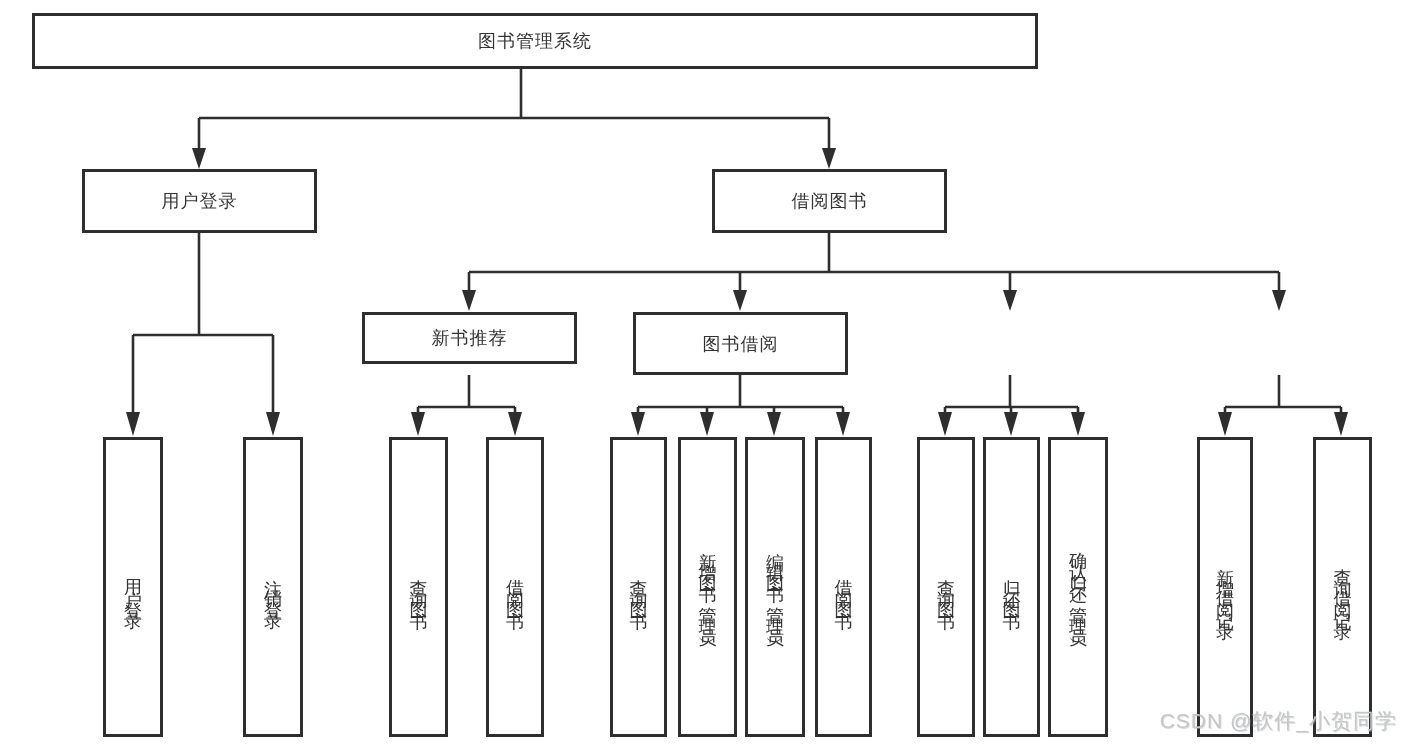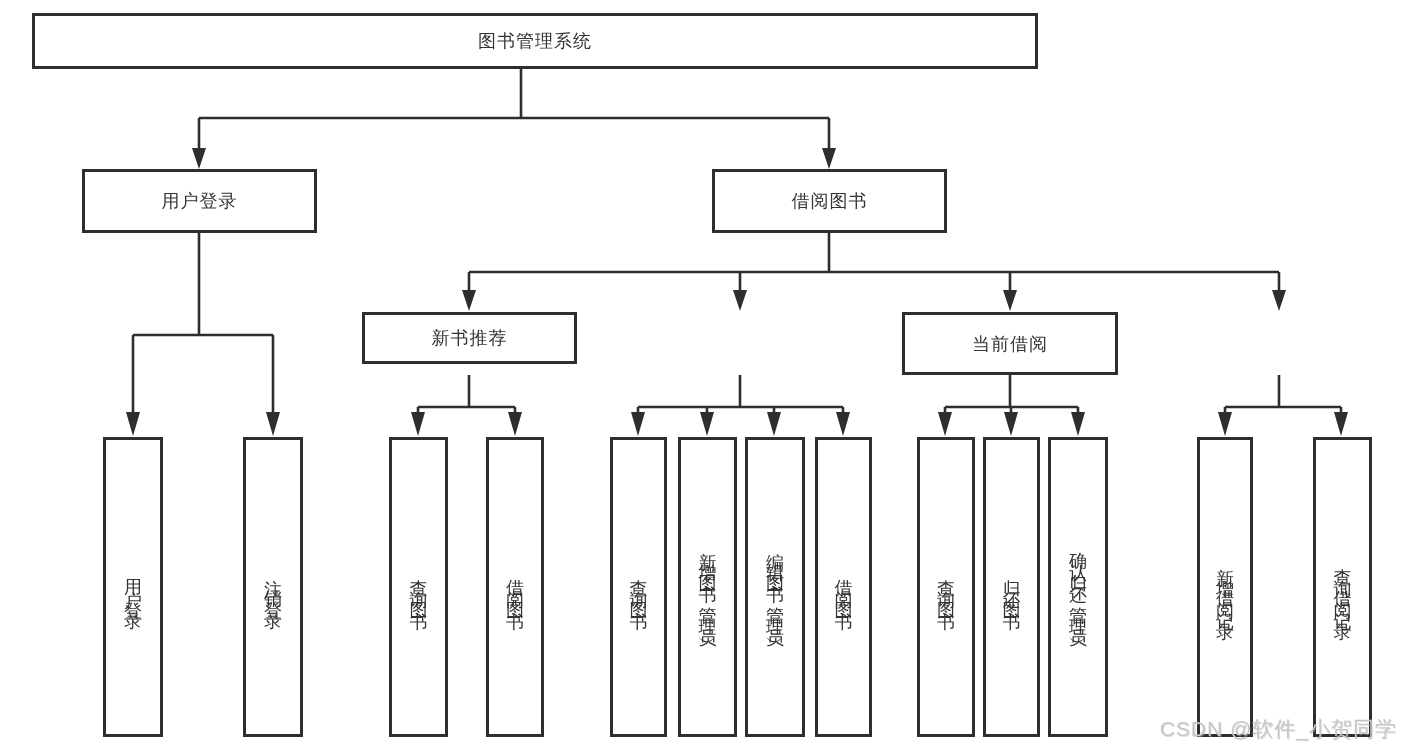--- a/index.html
+++ b/index.html
@@ -40,21 +40,21 @@
   .vbox span {
     writing-mode: vertical-rl;
     text-orientation: mixed;
     font-size: 18px;
     letter-spacing: 11px;
     line-height: 1;
   }
   .watermark {
     position: absolute;
     right: 8px;
-    bottom: 4px;
+    bottom: 12px;
     font-size: 21px;
     color: #c6c6c6;
     letter-spacing: 1px;
     text-shadow: 1px 1px 0 rgba(170,180,190,0.45);
     white-space: nowrap;
   }
 </style>
 </head>
 <body>
 
@@ -140,22 +140,22 @@
   <div class="box hbox" style="left:82px;top:169px;width:235px;height:64px">
     <span>用户登录</span>
   </div>
   <div class="box hbox" style="left:712px;top:169px;width:235px;height:64px">
     <span>借阅图书</span>
   </div>
 
   <div class="box hbox" style="left:362px;top:312px;width:215px;height:52px">
     <span>新书推荐</span>
   </div>
-  <div class="box hbox" style="left:902px;top:312px;width:216px;height:63px">
-    <span>当前借阅</span>
+  <div class="box hbox" style="left:633px;top:312px;width:215px;height:63px">
+    <span>图书借阅</span>
   </div>
 
   <div class="box vbox" style="left:103px;top:437px;width:60px;height:300px">
     <span>用户登录</span>
   </div>
   <div class="box vbox" style="left:243px;top:437px;width:60px;height:300px">
     <span>注销登录</span>
   </div>
 
   <div class="box vbox" style="left:389px;top:437px;width:59px;height:300px">

